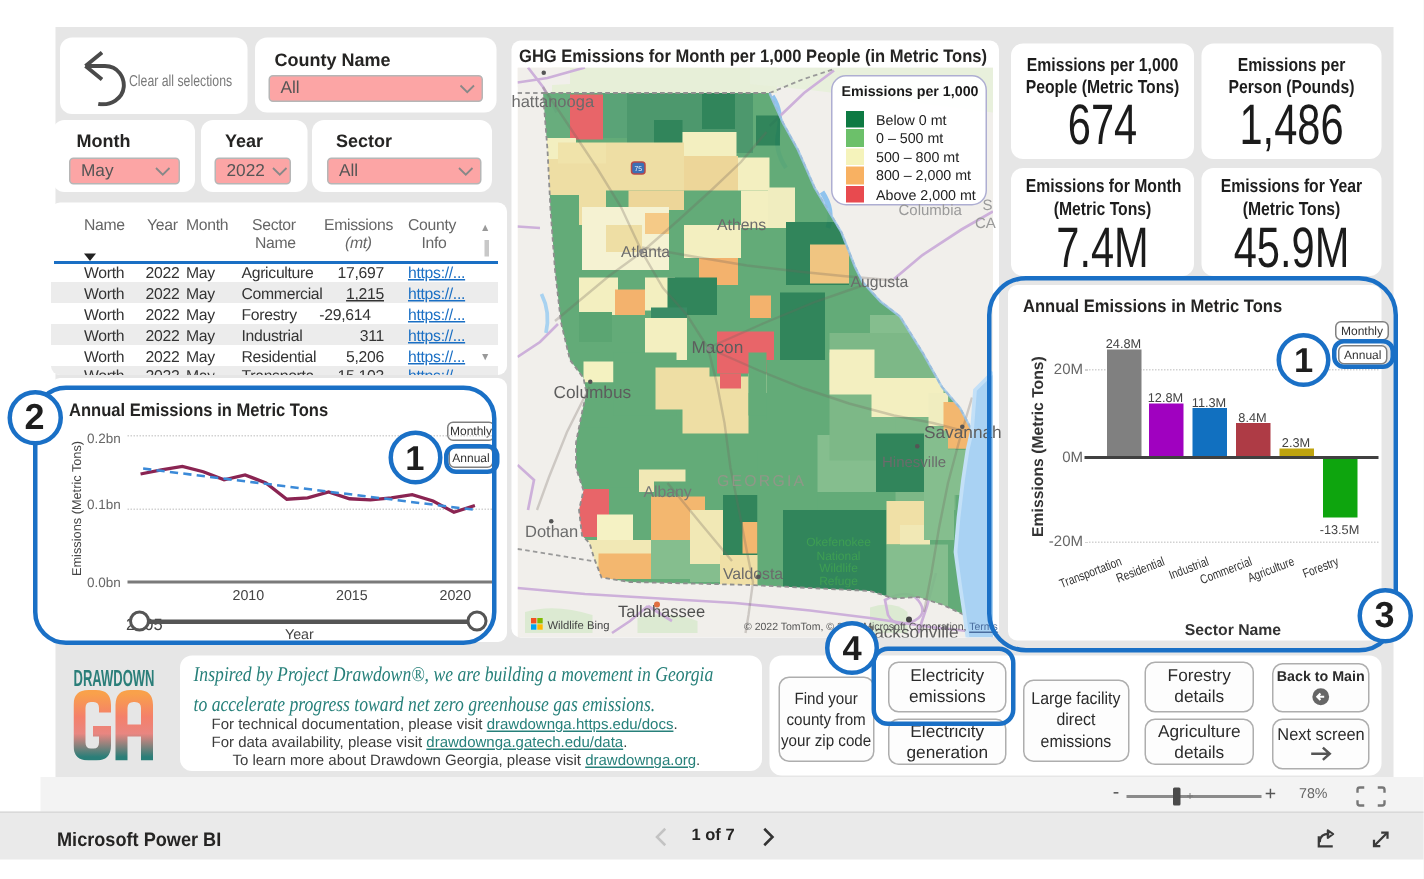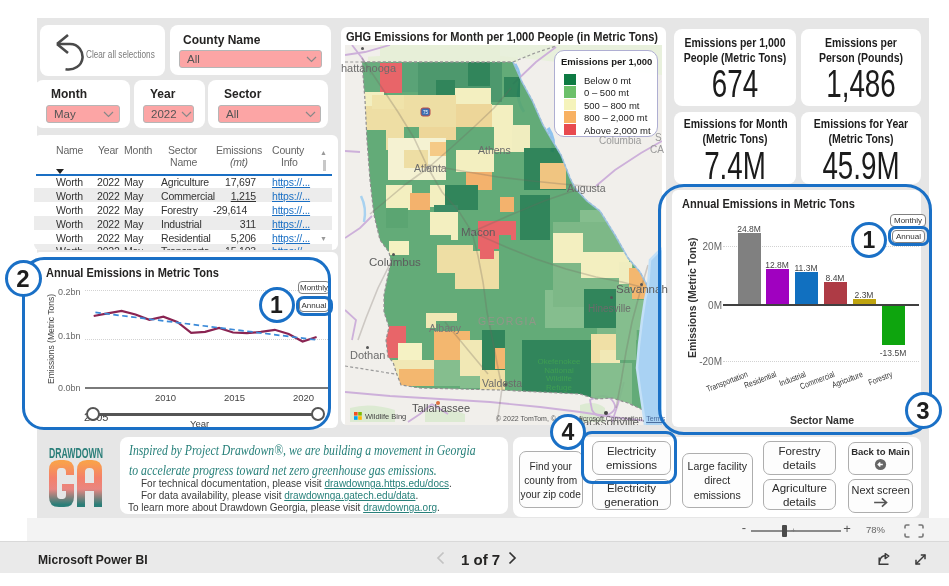--- a/index.html
+++ b/index.html
@@ -455,21 +455,21 @@
     </linearGradient>
       </defs>
     <path fill="url(#galg)" fill-rule="evenodd" d="M10,0 L15,0 Q25,0 25,10 L25,15 L17,15 L17,12 Q17,8 13.4,8 L11.6,8 Q8,8 8,12 L8,35 Q8,39 11.6,39 L13.4,39 Q17,39 17,35 L17,31 L13,31 L13,24 L25,24 L25,37 Q25,47 15,47 L10,47 Q0,47 0,37 L0,10 Q0,0 10,0 Z"></path>
     <path fill="url(#galg)" fill-rule="evenodd" d="M38,0 L43,0 Q53,0 53,10 L53,47 L45,47 L45,31 L36,31 L36,47 L28,47 L28,10 Q28,0 38,0 Z M40.1,8 Q36,8 36,12 L36,23 L45,23 L45,12 Q45,8 40.9,8 Z"></path>
   </svg>
 
   <div class="card" style="left:120px;top:437px;width:388px;height:77px;"></div>
   <div class="abs" style="left:129px;top:441px;width:345px;font-family:'Liberation Serif',serif;font-style:italic;font-size:14px;line-height:19.5px;color:#27807a;transform:scaleX(.84);transform-origin:0 0;white-space:nowrap;">Inspired by Project Drawdown®, we are building a movement in Georgia<br>to accelerate progress toward net zero greenhouse gas emissions.</div>
   <div class="abs" style="left:141px;top:478px;font-size:10px;color:#3b3b3b;white-space:nowrap;">For technical documentation, please visit <span style="color:#27807a;text-decoration:underline;">drawdownga.https.edu/docs</span>.</div>
   <div class="abs" style="left:141px;top:490px;font-size:10px;color:#3b3b3b;white-space:nowrap;">For data availability, please visit <span style="color:#27807a;text-decoration:underline;">drawdownga.gatech.edu/data</span>.</div>
-  <div class="abs" style="left:128px;top:502px;font-size:10px;color:#3b3b3b;white-space:nowrap;">To learn more about Drawdown Georgia, please visit <span style="color:#27807a;text-decoration:underline;">drawdownga.org</span>.</div>
+  <div class="abs" style="left:155px;top:502px;font-size:10px;color:#3b3b3b;white-space:nowrap;">To learn more about Drawdown Georgia, please visit <span style="color:#27807a;text-decoration:underline;">drawdownga.org</span>.</div>
 
   <div class="card" style="left:513px;top:437px;width:408px;height:80px;"></div>
   <div class="fbtn" style="left:519px;top:451px;width:64px;height:57px;font-size:11px;line-height:14px;">
       <span style="transform:scaleX(.92);white-space:nowrap;display:block;">Find your<br>county from<br>your zip code</span>
     </div>
   <div class="fbtn" style="left:592px;top:441px;width:79px;height:34px;font-size:11.5px;line-height:14px;">Electricity<br>emissions</div>
   <div class="fbtn" style="left:592px;top:479px;width:79px;height:31px;font-size:11.5px;line-height:14px;">Electricity<br>generation</div>
   <div class="fbtn" style="left:682px;top:453px;width:71px;height:55px;font-size:11.5px;line-height:14.5px;">
       <span style="transform:scaleX(.92);white-space:nowrap;display:block;">Large facility<br>direct<br>emissions</span>
     </div>
@@ -500,21 +500,21 @@
   <div class="abs" style="left:866px;top:524px;font-size:9.5px;color:#666;">78%</div>
   <svg class="abs" style="left:904px;top:524px;" width="20" height="14" viewBox="0 0 20 14">
     <path d="M1,4.5 V2.5 Q1,1 2.5,1 H5.5 M14.5,1 H17.5 Q19,1 19,2.5 V4.5 M19,9.5 V11.5 Q19,13 17.5,13 H14.5 M5.5,13 H2.5 Q1,13 1,11.5 V9.5" fill="none" stroke="#777" stroke-width="1.6"></path>
   </svg>
 
   <div class="abs" style="left:0;top:541px;width:949px;height:32px;background:#eaeaea;border-top:1px solid #d9d9d9;"></div>
   <div class="abs" style="left:38px;top:552px;font-size:13px;font-weight:bold;color:#252423;transform:scaleX(.93);transform-origin:0 0;white-space:nowrap;">Microsoft Power BI</div>
   <svg class="abs" style="left:436px;top:551px;" width="9" height="14" viewBox="0 0 9 14">
       <path d="M7.5 1.5 L2 7 L7.5 12.5" stroke="#c3c3c3" stroke-width="1.7" fill="none"></path>
     </svg>
-  <div class="abs" style="left:461px;top:551px;font-size:15px;font-weight:bold;color:#252423;">1 of 7</div>
+  <div class="abs" style="left:461px;top:551px;font-size:11px;font-weight:bold;color:#252423;">1 of 7</div>
   <svg class="abs" style="left:508px;top:551px;" width="9" height="14" viewBox="0 0 9 14">
       <path d="M1.5 1.5 L7 7 L1.5 12.5" stroke="#333" stroke-width="1.7" fill="none"></path>
     </svg>
   <svg class="abs" style="left:877px;top:551px;" width="15" height="15" viewBox="0 0 15 15">
     <path d="M2.2,6.5 V13.2 H11.5" fill="none" stroke="#3a3a3a" stroke-width="1.5"></path>
     <path d="M2.8,10.5 C2.8,6.5 5.5,4.6 9.2,4.9" fill="none" stroke="#3a3a3a" stroke-width="1.5"></path>
     <path d="M8.2,2.6 L11.8,5 L8.2,7.6 Z" fill="none" stroke="#3a3a3a" stroke-width="1.4" stroke-linejoin="round"></path>
   </svg>
   <svg class="abs" style="left:913px;top:552px;" width="15" height="15" viewBox="0 0 15 15">
     <path d="M3 12 L12 3" fill="none" stroke="#3a3a3a" stroke-width="1.5"></path>

